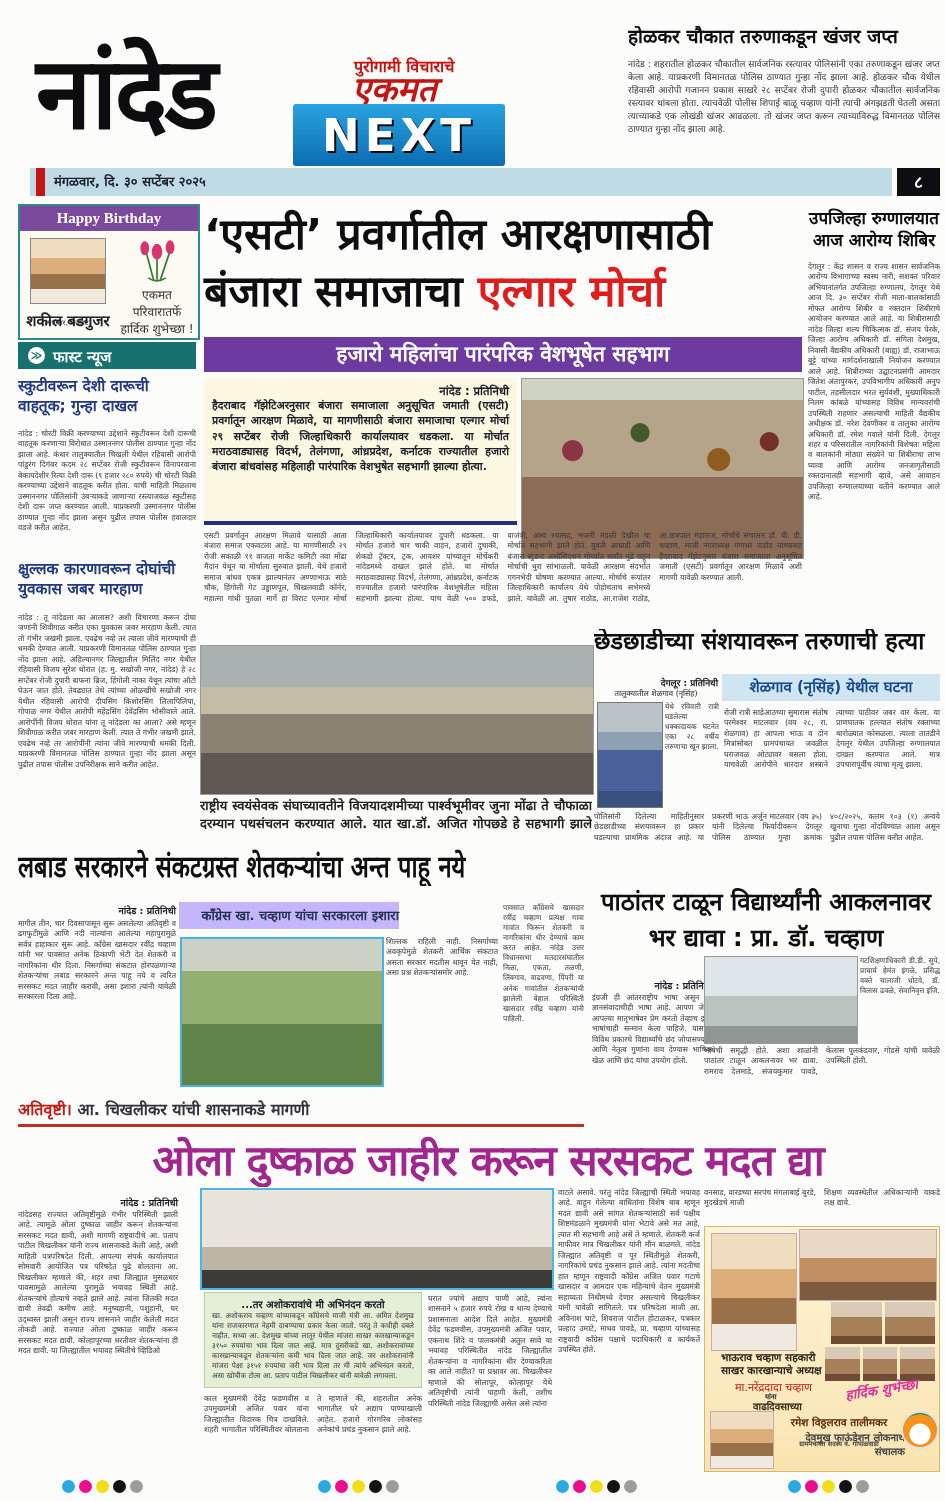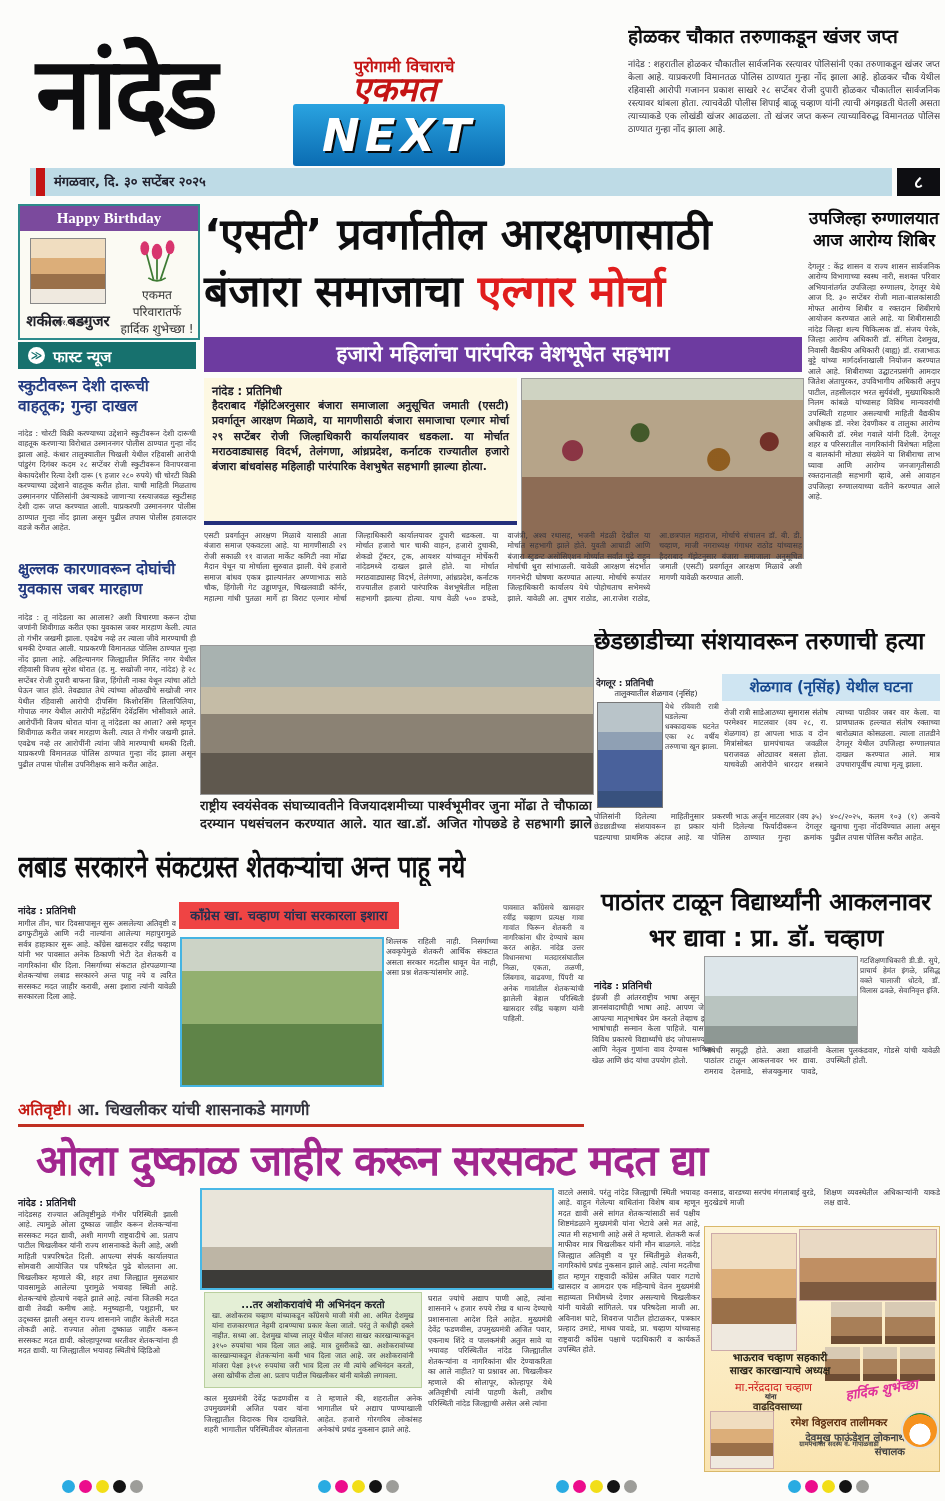--- a/index.html
+++ b/index.html
@@ -2,51 +2,51 @@
 <html><head>
 <meta charset="utf-8">
 <style>
   html,body{margin:0;padding:0;background:#d9d9d5;}
   #page{position:relative;width:945px;height:1501px;margin:0 auto;background:#fcfcfa;
         font-family:"DejaVu Sans","Liberation Sans",sans-serif;color:#22222a;overflow:hidden;}
   .abs{position:absolute;}
   .clip{overflow:hidden;}
   .jt{text-align:justify;}
   .bodytxt{font-size:7.6px;line-height:1.38;color:#34343e;text-align:justify;overflow:hidden;}
-  .byline{font-weight:bold;font-size:9.5px;text-align:left;color:#1c1c26;}
+  .byline{font-weight:bold;font-size:9.5px;text-align:right;color:#1c1c26;}
   .photo{position:absolute;overflow:hidden;}
   
   .mast-title{font-size:100px;font-weight:900;letter-spacing:-3px;line-height:1;color:#0d0d0f;}
   .tag-top{font-size:16px;font-weight:800;color:#c41414;}
   .tag-brand{font-size:34px;font-weight:900;font-style:italic;color:#c41414;line-height:1;}
   .next-box{background:linear-gradient(180deg,#2aa3e0,#0b6cb2);border-radius:3px;
             display:flex;align-items:center;justify-content:center;}
-  .next-box span{color:#fff;font-weight:900;font-style:italic;font-size:45px;letter-spacing:5px;
+  .next-box span{color:#fff;font-weight:900;font-size:45px;letter-spacing:5px;
                  text-shadow:2px 2px 0 #0a0a0a;}
   .datebar{background:#bedbe6;}
   .datebar .red{position:absolute;left:6px;top:0;width:9px;height:28px;background:#c41414;}
   .datebar .txt{position:absolute;left:24px;top:0;line-height:28px;font-size:13px;font-weight:800;color:#21212e;}
   .pagenum{background:#0e0e12;color:#fff;text-align:center;line-height:28px;font-size:17px;font-weight:bold;}
   
   .hl-black{font-weight:900;color:#0e0e10;}
   .purple-bar{background:#6d3ba0;color:#fff;font-weight:800;text-align:center;}
   .fn-bar{background:#17716e;color:#fff;display:flex;align-items:center;}
   .fn-icon{width:17px;height:17px;border-radius:50%;background:#fff;color:#17716e;font-weight:900;
            display:inline-flex;align-items:center;justify-content:center;font-size:11px;margin:0 8px 0 10px;}
   .fn-head{font-size:15.5px;font-weight:800;color:#233a80;line-height:1.28;}
   .bb-box{border:2px solid #2e8b8b;background:#fbfaf3;}
   .bb-head{background:#7b4a9d;color:#fff;text-align:center;font-family:"Liberation Serif","DejaVu Serif",serif;
            font-size:15px;font-weight:bold;line-height:25px;}
   .intro-box{background:#fdf8e2;border-bottom:4px solid #232f7b;}
   .blue-box{background:#cfe5f2;color:#17498f;font-weight:800;text-align:center;}
-  .yellow-box{background:#ef4444;color:#233150;font-weight:800;text-align:center;}
+  .yellow-box{background:#c4b5fd;color:#233150;font-weight:800;text-align:right;}
   .green-box{background:#e4efd6;border:1px solid #b9cf9e;}
   .kicker-red{color:#c41b14;font-weight:900;}
   .kicker-rest{color:#33333d;font-weight:800;}
-  .drought-hl{color:#a1268e;font-weight:900;letter-spacing:-1px;}
+  .drought-hl{color:#a1268e;font-weight:900;letter-spacing:-1px;text-align:center;}
   .cap{font-size:13px;font-weight:bold;color:#222;line-height:1.4;text-align:justify;}
   
   .dots{position:absolute;display:flex;gap:4px;}
   .dot{width:13px;height:13px;border-radius:50%;}
   .dc{background:#29abe2}.dm{background:#ec0c8c}.dy{background:#f2de17}.dk{background:#131313}.dg{background:#9d9d99}
   
   .ph-crowd{background:linear-gradient(180deg,#cfd3c2 0 12%,#b6a489 12% 55%,#8d6c55 55%),
     radial-gradient(circle at 18% 40%,#c2527f 0 10px,transparent 11px),
     radial-gradient(circle at 42% 30%,#5e8a4e 0 9px,transparent 10px),
     radial-gradient(circle at 70% 45%,#c8903b 0 11px,transparent 12px),
@@ -195,21 +195,21 @@
     <div class="photo ph-fam" style="left:94px;top:2px;width:136px;height:70px;border:1px solid #caa;"></div>
     <div class="abs smallrow" style="left:126px;top:75px;width:104px;height:42px;">
         <div></div>
         <div></div>
       </div>
     <div class="abs smallrow" style="left:120px;top:120px;width:110px;height:34px;">
         <div></div>
         <div></div>
         <div></div>
       </div>
-    <div class="abs" style="left:10px;top:124px;width:130px;text-align:center;font-size:10.5px;font-weight:800;color:#2a2418;line-height:1.25;">
+    <div class="abs" style="left:16px;top:124px;width:130px;font-size:10.5px;font-weight:800;color:#2a2418;line-height:1.25;">
       <div>भाऊराव चव्हाण सहकारी</div>
       <div>साखर कारखान्याचे अध्यक्ष</div>
     </div>
     <div class="abs" style="left:30px;top:152px;width:160px;font-size:11px;font-weight:400;color:#cc1616;">मा.नरेंद्रदादा चव्हाण</div>
     <div class="abs" style="left:60px;top:165px;font-size:7px;font-weight:bold;">यांना</div>
     <div class="abs" style="left:48px;top:172px;width:90px;font-size:10px;font-weight:800;color:#3a2d18;">वाढदिवसाच्या</div>
     <div class="abs ad-script" style="left:140px;top:152px;width:90px;font-size:13.5px;">हार्दिक शुभेच्छा</div>
     <div class="photo ph-warm" style="left:5px;top:184px;width:62px;height:56px;border:1px solid #caa;"></div>
     <div class="abs" style="left:68px;top:188px;width:132px;text-align:center;font-size:10.5px;font-weight:900;color:#5c2d0e;">रमेश विठ्ठलराव तालीमकर</div>
     <div class="abs" style="left:68px;top:203px;width:132px;text-align:right;font-size:10px;font-weight:bold;color:#444;">देवमुख फाऊंडेशन लोकनाथ संचालक</div>

